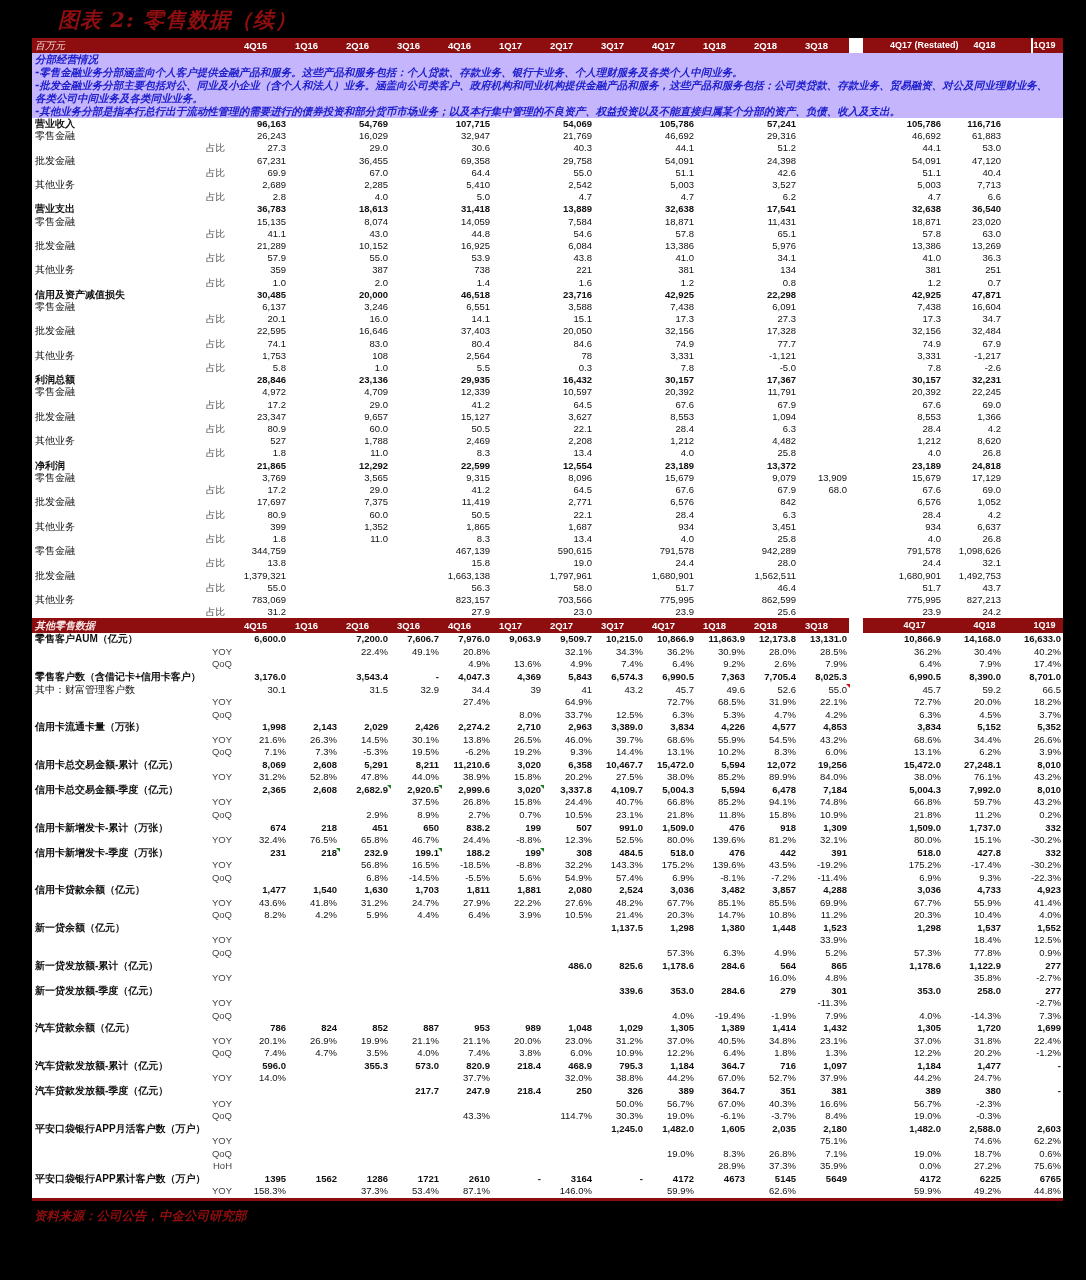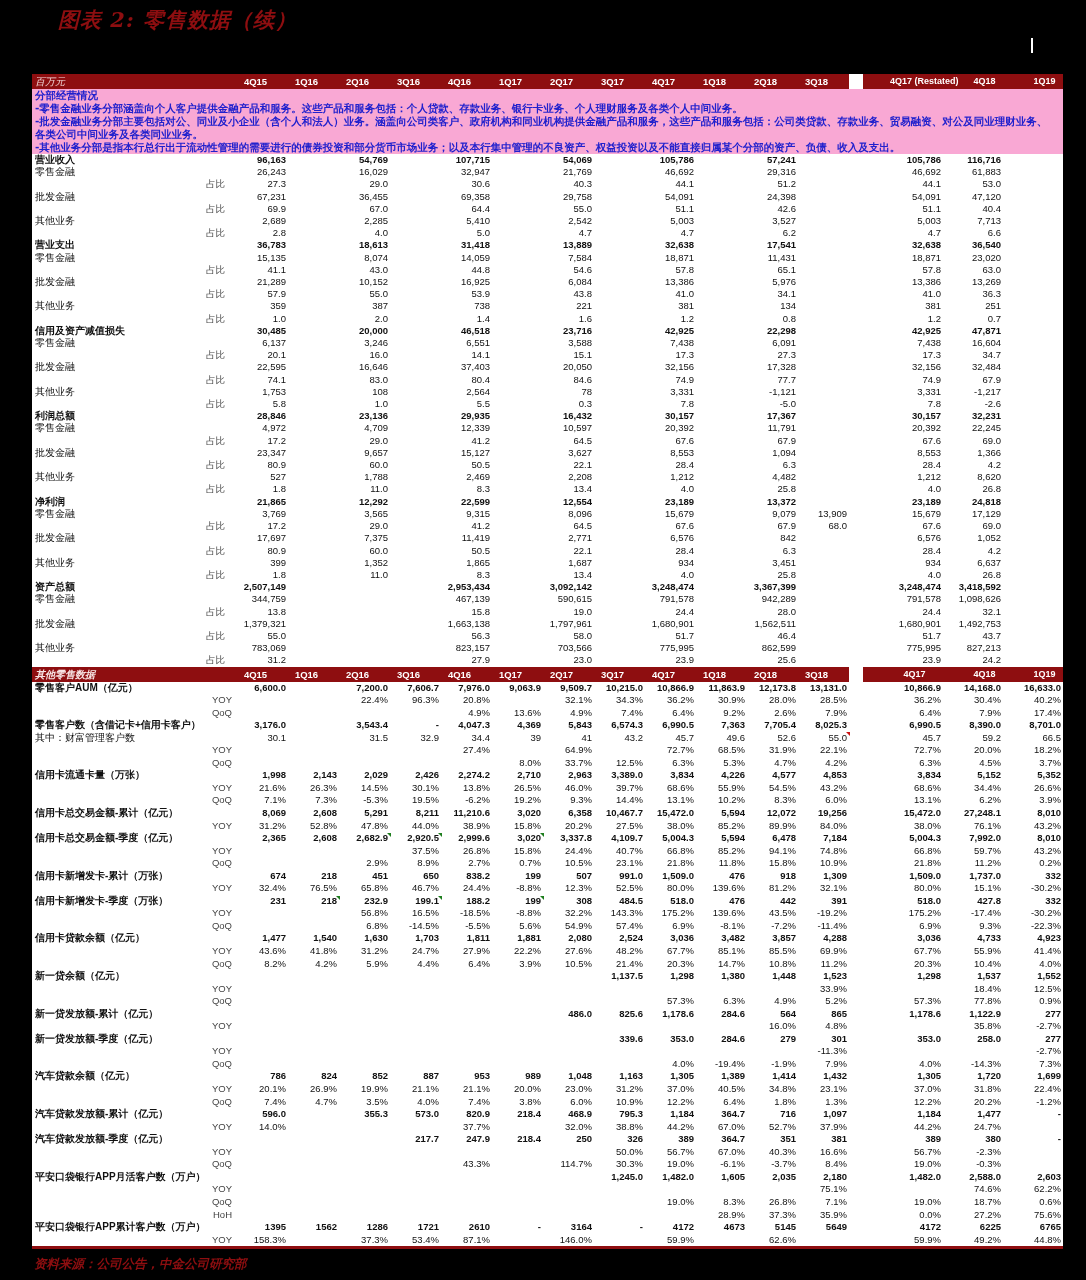--- a/index.html
+++ b/index.html
@@ -1,40 +1,40 @@
 <!DOCTYPE html>
 <html><head>
 <meta charset="utf-8">
 <style>
   html,body{margin:0;padding:0;}
   body{width:1086px;height:1280px;background:#000;overflow:hidden;position:relative;
        font-family:"Liberation Sans",sans-serif;}
   .page-title{position:absolute;left:34px;top:6px;font-family:"DejaVu Serif",serif;
        font-style:italic;font-weight:bold;font-size:21px;color:#8e0e10;letter-spacing:1px;margin-left:24px;}
-  .content{position:absolute;left:32px;top:38px;width:1031px;margin-top:36px;}
+  .content{position:absolute;left:32px;top:38px;width:1031px;}
   table.grid{border-collapse:collapse;table-layout:fixed;width:1031px;}
   thead.bar th{background:#8e0e10;height:15px;line-height:15px;color:#fff;
        font-size:9.5px;font-weight:bold;text-align:center;padding:0 14px 0 0;
        white-space:nowrap;overflow:visible;}
   thead.bar th.unit{text-align:left;padding:0 0 0 3px;font-family:"DejaVu Serif",serif;
        font-style:italic;font-weight:normal;font-size:10px;color:#f3dada;}
   thead.bar th.unit.b{font-weight:bold;color:#f7e3e3;}
   thead.bar th.gapcell{background:#fff;padding:0;}
   thead.bar th.rh{padding-right:4px;font-size:9px;padding-left:27px;}
   tbody tr{background:#fff;}
   tbody td{font-size:9.5px;color:#111;text-align:right;padding:0 2px 0 0;
        white-space:nowrap;overflow:visible;height:12.2px;line-height:12.2px;position:relative;}
   #t2b td{height:12.55px;line-height:12.55px;}
   td.lab{text-align:left;padding:0 0 0 3px;font-size:10px;color:#111;}
   td.sub{color:#444;font-size:9.5px;}
   #t1b td.sub{padding-right:12px;}
   #t2b td.sub{padding-right:5px;}
   td.gap{padding:0;}
   tr.bold td{font-weight:bold;}
-  .notes-cell{background:#f9a8d4;padding:8px 0 13px 3px;}
+  .notes-cell{background:#c4b5fd;padding:8px 0 13px 3px;font-style:italic;}
   .note-heading,.note-line{color:#2121cd;font-weight:bold;font-size:10.5px;line-height:13px;
        white-space:nowrap;overflow:hidden;font-family:"DejaVu Serif",serif;}
   .gmark{position:absolute;right:-1px;top:1px;width:0;height:0;
        border-left:4px solid transparent;border-top:4px solid #1e7e1e;}
   .rmark{position:absolute;right:-1px;top:0;width:0;height:0;
        border-left:4px solid transparent;border-top:4px solid #cc1111;}
   .bar-strip{position:absolute;left:1031px;width:2px;height:15px;background:#fff;}
   .bottom-rule{height:3px;background:#8e0e10;}
   .footer{margin-top:7px;padding-left:2px;font-family:"DejaVu Serif",serif;font-style:italic;
        font-weight:bold;font-size:12.5px;color:#8e0e10;}
@@ -795,40 +795,20 @@
           <td class="num"></td>
           <td class="num">4.0</td>
           <td class="num"></td>
           <td class="num">25.8</td>
           <td class="num"></td>
           <td class="gap"></td>
           <td class="num">4.0</td>
           <td class="num">26.8</td>
           <td class="num"></td>
         </tr>
-        <tr class="bold">
-          <td class="lab">资产总额</td>
-          <td class="sub"></td>
-          <td class="num">2,507,149</td>
-          <td class="num"></td>
-          <td class="num"></td>
-          <td class="num"></td>
-          <td class="num">2,953,434</td>
-          <td class="num"></td>
-          <td class="num">3,092,142</td>
-          <td class="num"></td>
-          <td class="num">3,248,474</td>
-          <td class="num"></td>
-          <td class="num">3,367,399</td>
-          <td class="num"></td>
-          <td class="gap"></td>
-          <td class="num">3,248,474</td>
-          <td class="num">3,418,592</td>
-          <td class="num"></td>
-        </tr>
         <tr>
           <td class="lab">零售金融</td>
           <td class="sub"></td>
           <td class="num">344,759</td>
           <td class="num"></td>
           <td class="num"></td>
           <td class="num"></td>
           <td class="num">467,139</td>
           <td class="num"></td>
           <td class="num">590,615</td>
@@ -1007,21 +987,21 @@
           <td class="num">10,866.9</td>
           <td class="num">14,168.0</td>
           <td class="num">16,633.0</td>
         </tr>
         <tr>
           <td class="lab"></td>
           <td class="sub">YOY</td>
           <td class="num"></td>
           <td class="num"></td>
           <td class="num">22.4%</td>
-          <td class="num">96.3%</td>
+          <td class="num">49.1%</td>
           <td class="num">20.8%</td>
           <td class="num"></td>
           <td class="num">32.1%</td>
           <td class="num">34.3%</td>
           <td class="num">36.2%</td>
           <td class="num">30.9%</td>
           <td class="num">28.0%</td>
           <td class="num">28.5%</td>
           <td class="gap"></td>
           <td class="num">36.2%</td>
@@ -1611,21 +1591,21 @@
         <tr class="bold">
           <td class="lab">汽车贷款余额（亿元）</td>
           <td class="sub"></td>
           <td class="num">786</td>
           <td class="num">824</td>
           <td class="num">852</td>
           <td class="num">887</td>
           <td class="num">953</td>
           <td class="num">989</td>
           <td class="num">1,048</td>
-          <td class="num">1,163</td>
+          <td class="num">1,029</td>
           <td class="num">1,305</td>
           <td class="num">1,389</td>
           <td class="num">1,414</td>
           <td class="num">1,432</td>
           <td class="gap"></td>
           <td class="num">1,305</td>
           <td class="num">1,720</td>
           <td class="num">1,699</td>
         </tr>
         <tr>

